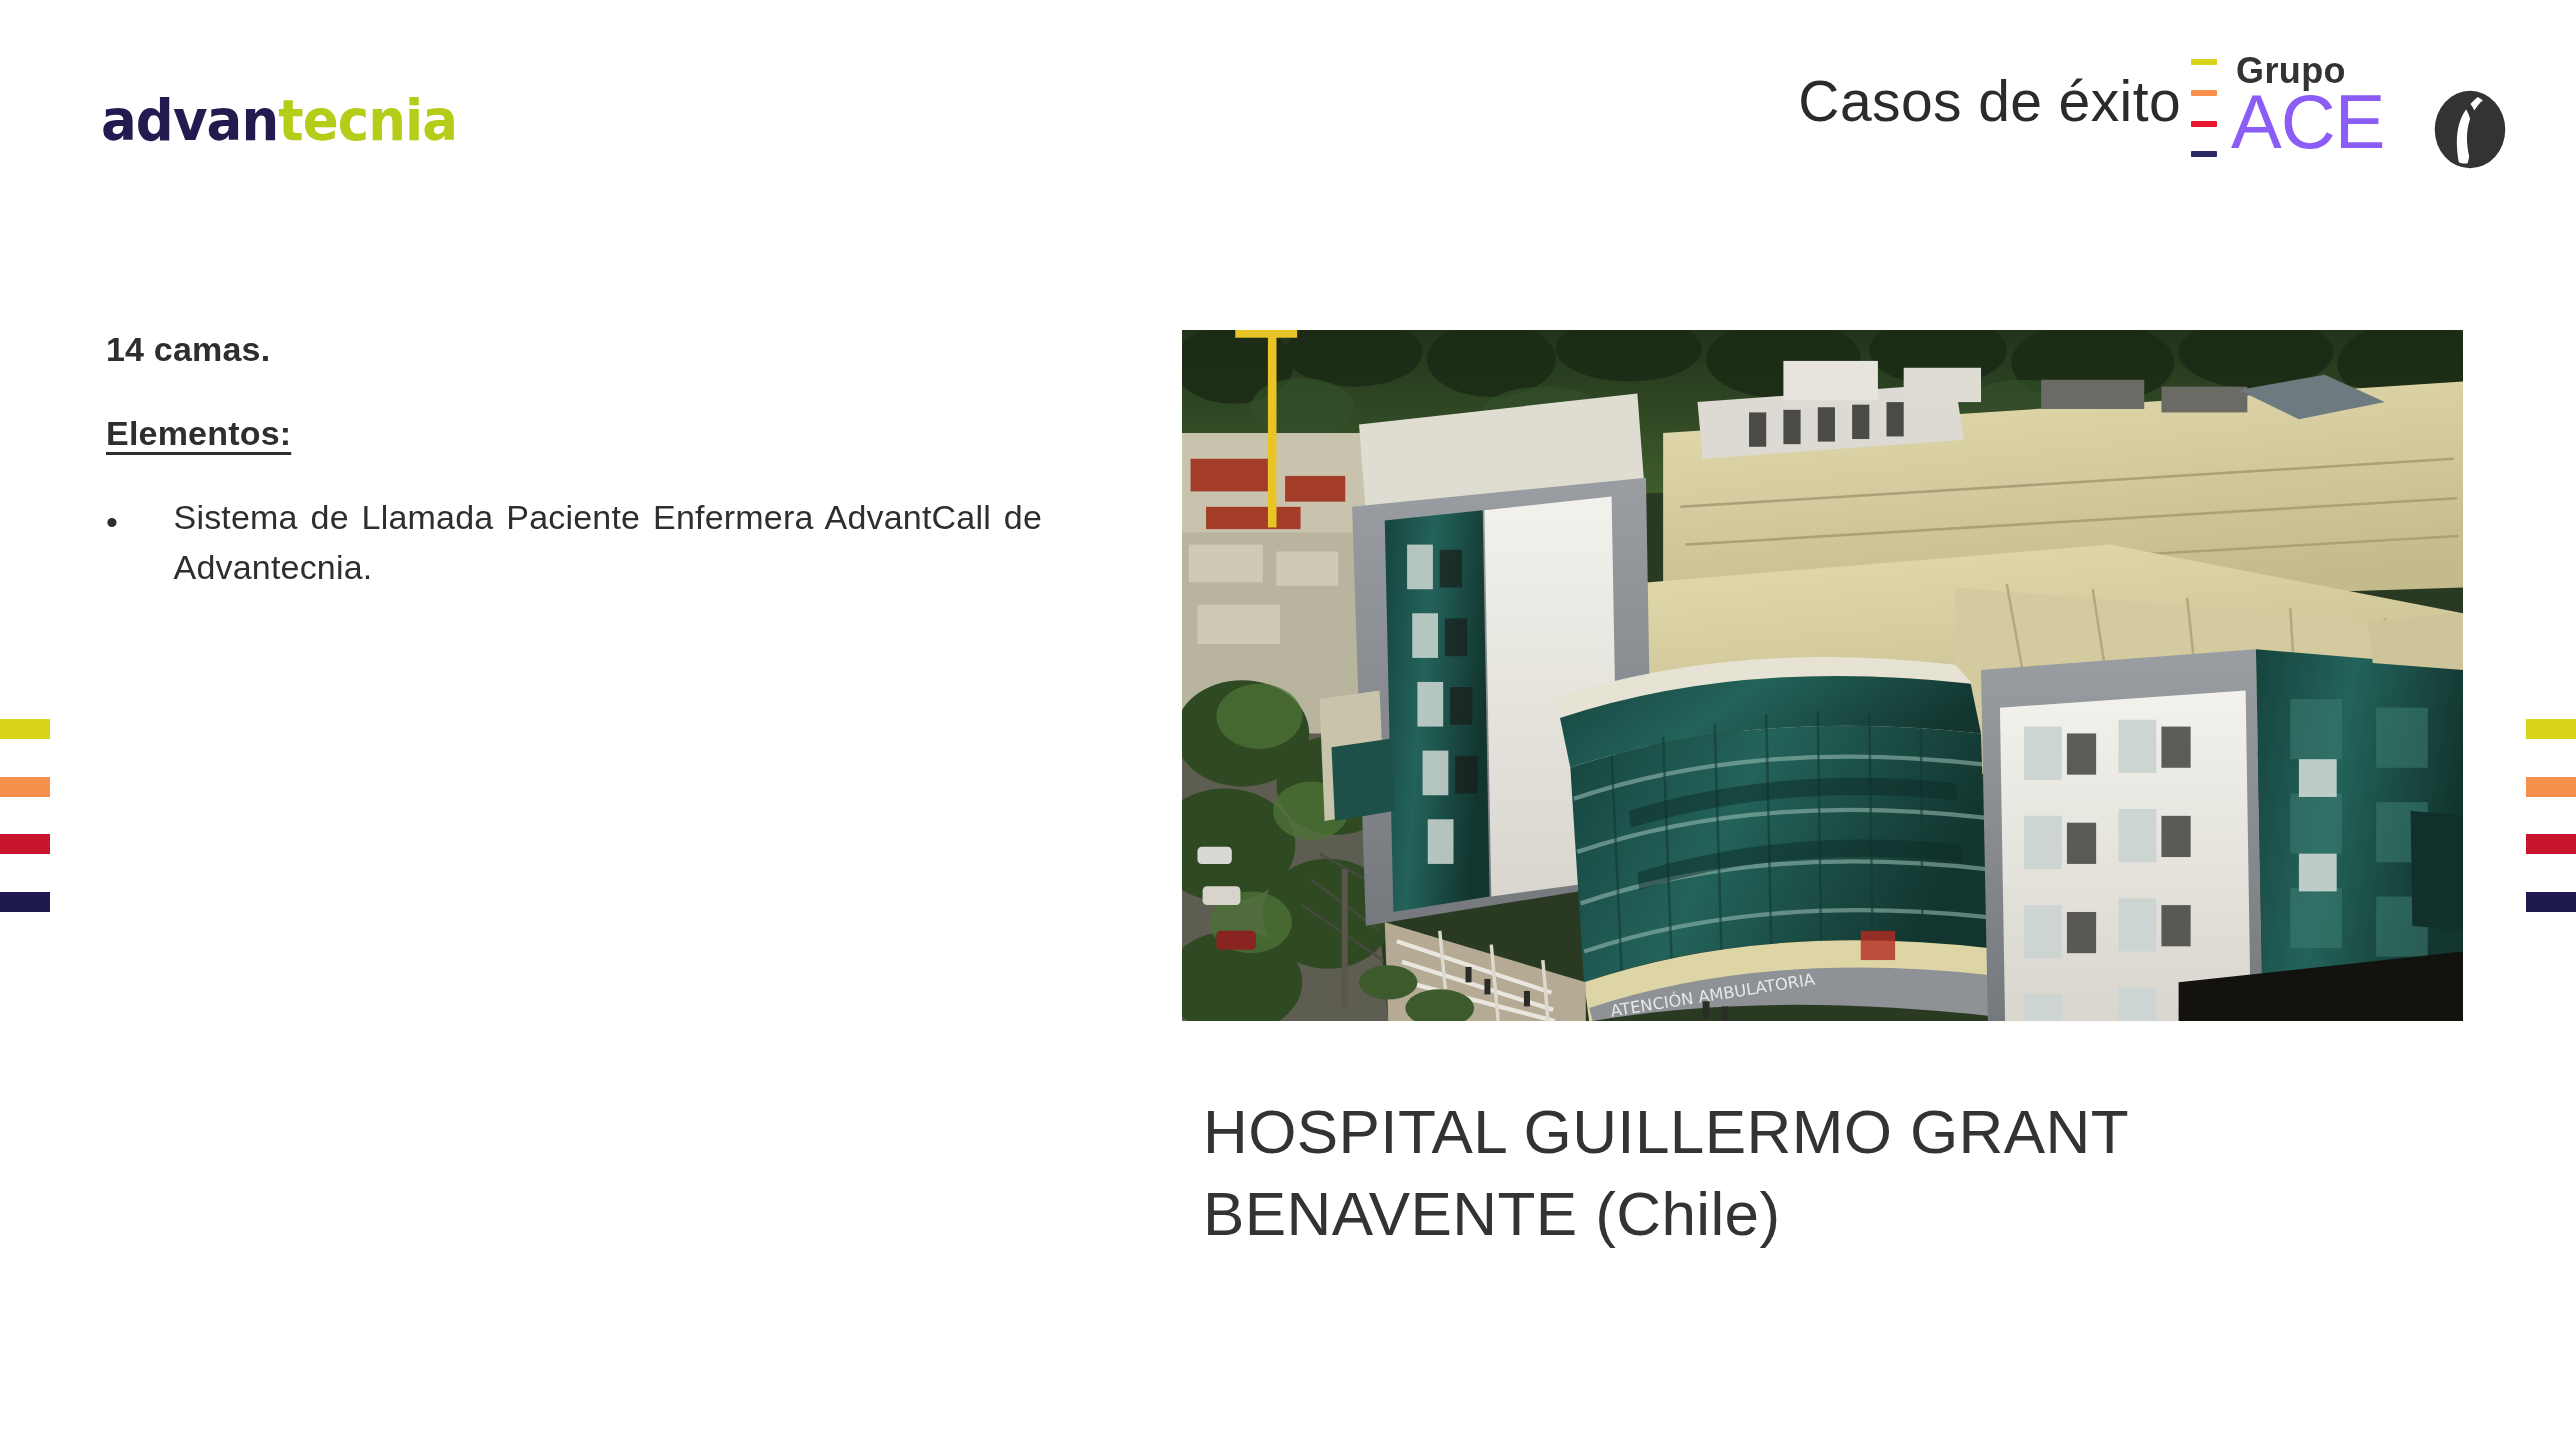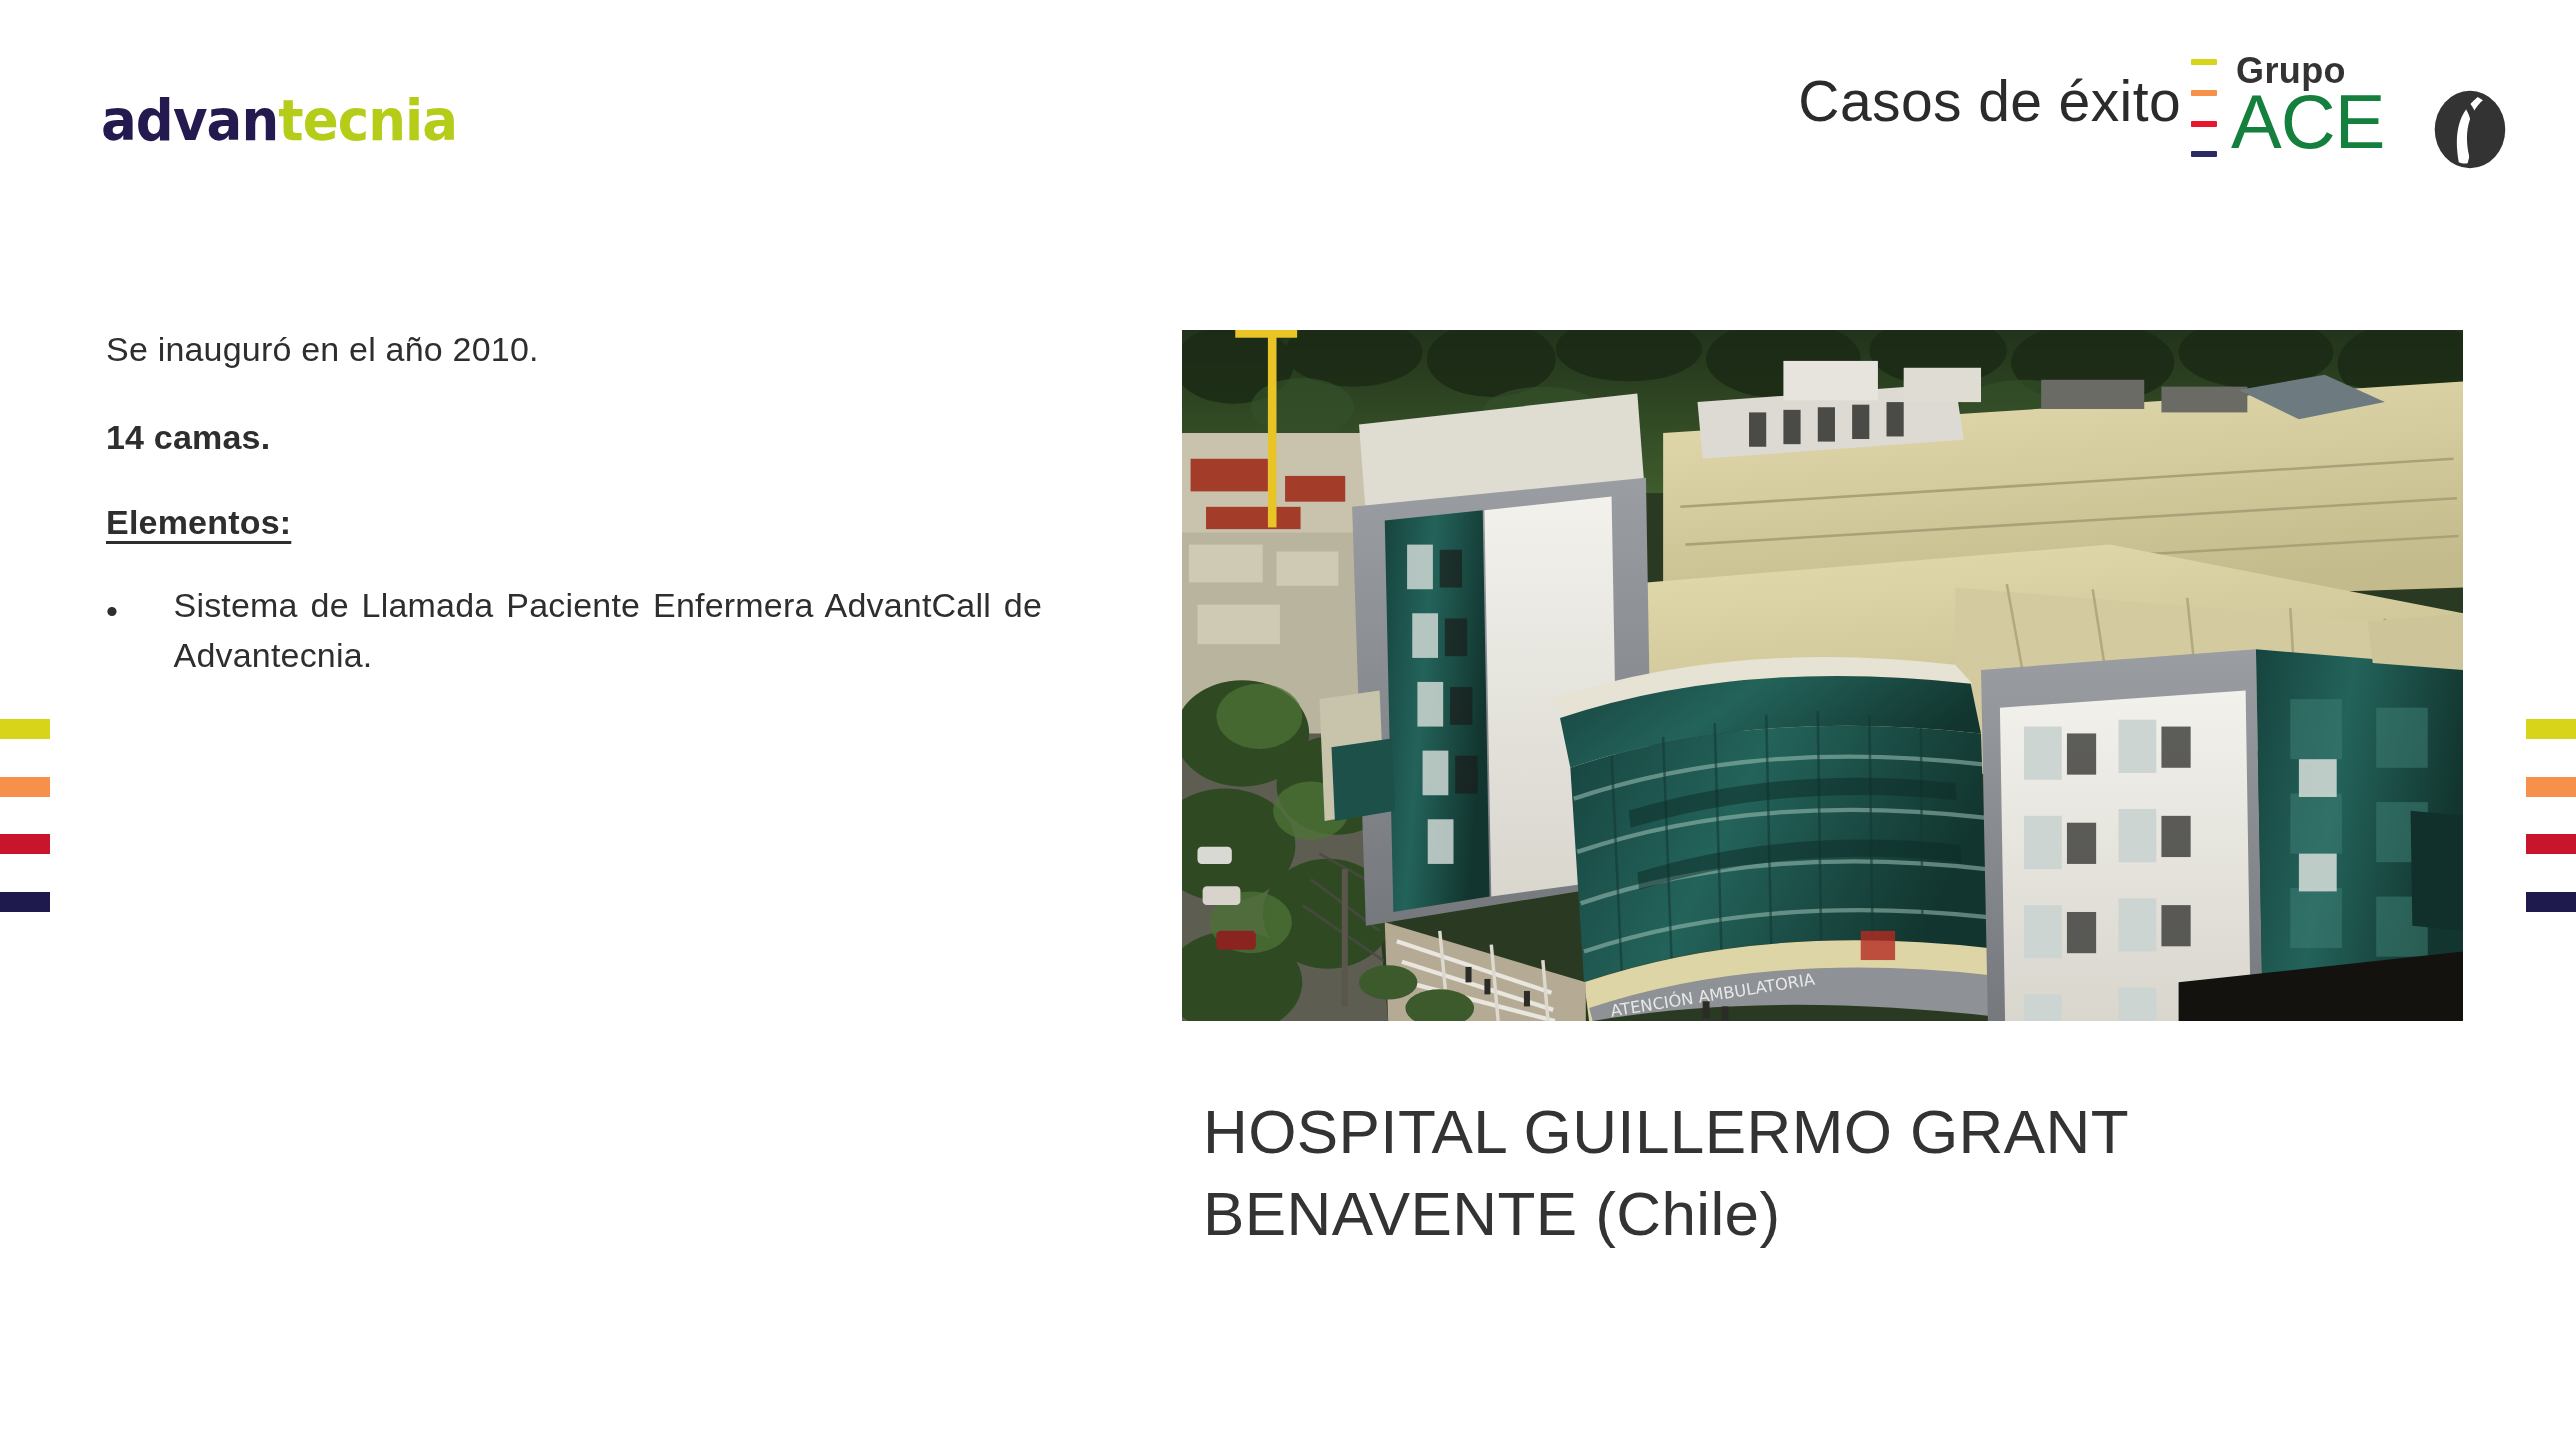--- a/index.html
+++ b/index.html
@@ -88,21 +88,21 @@
     color: #333333;
     line-height: 1;
     letter-spacing: 0.4px;
   }
   .ace-main {
     position: absolute;
     left: 40px;
     top: 34px;
     font-size: 76px;
     font-weight: 400;
-    color: #15803d;
+    color: #8b5cf6;
     line-height: 1;
     letter-spacing: -0.9px;
   }
   .ace-mark {
     position: absolute;
     left: 242px;
     top: 40px;
     width: 74px;
     height: 79px;
   }
@@ -240,21 +240,20 @@
     <span class="bar b3" style="background: rgb(30, 26, 78);"></span>
   </div>
   <div class="bar-stack right">
     <span class="bar b0" style="background: rgb(216, 212, 25);"></span>
     <span class="bar b1" style="background: rgb(247, 144, 74);"></span>
     <span class="bar b2" style="background: rgb(200, 21, 43);"></span>
     <span class="bar b3" style="background: rgb(30, 26, 78);"></span>
   </div>
 
   <div class="copy">
-    <p class="gap-2">Se inauguró en el año 2010.</p>
     <p class="gap-3 strong">14 camas.</p>
     <p class="heading">Elementos:</p>
     <div class="bullet-row">
       <span class="bullet-dot">•</span>
       <span class="bullet-text">Sistema de Llamada Paciente Enfermera AdvantCall de Advantecnia.</span>
     </div>
   </div>
 
   <div class="photo-frame">
     <svg viewBox="0 0 1491 805" preserveAspectRatio="none" xmlns="http://www.w3.org/2000/svg">

